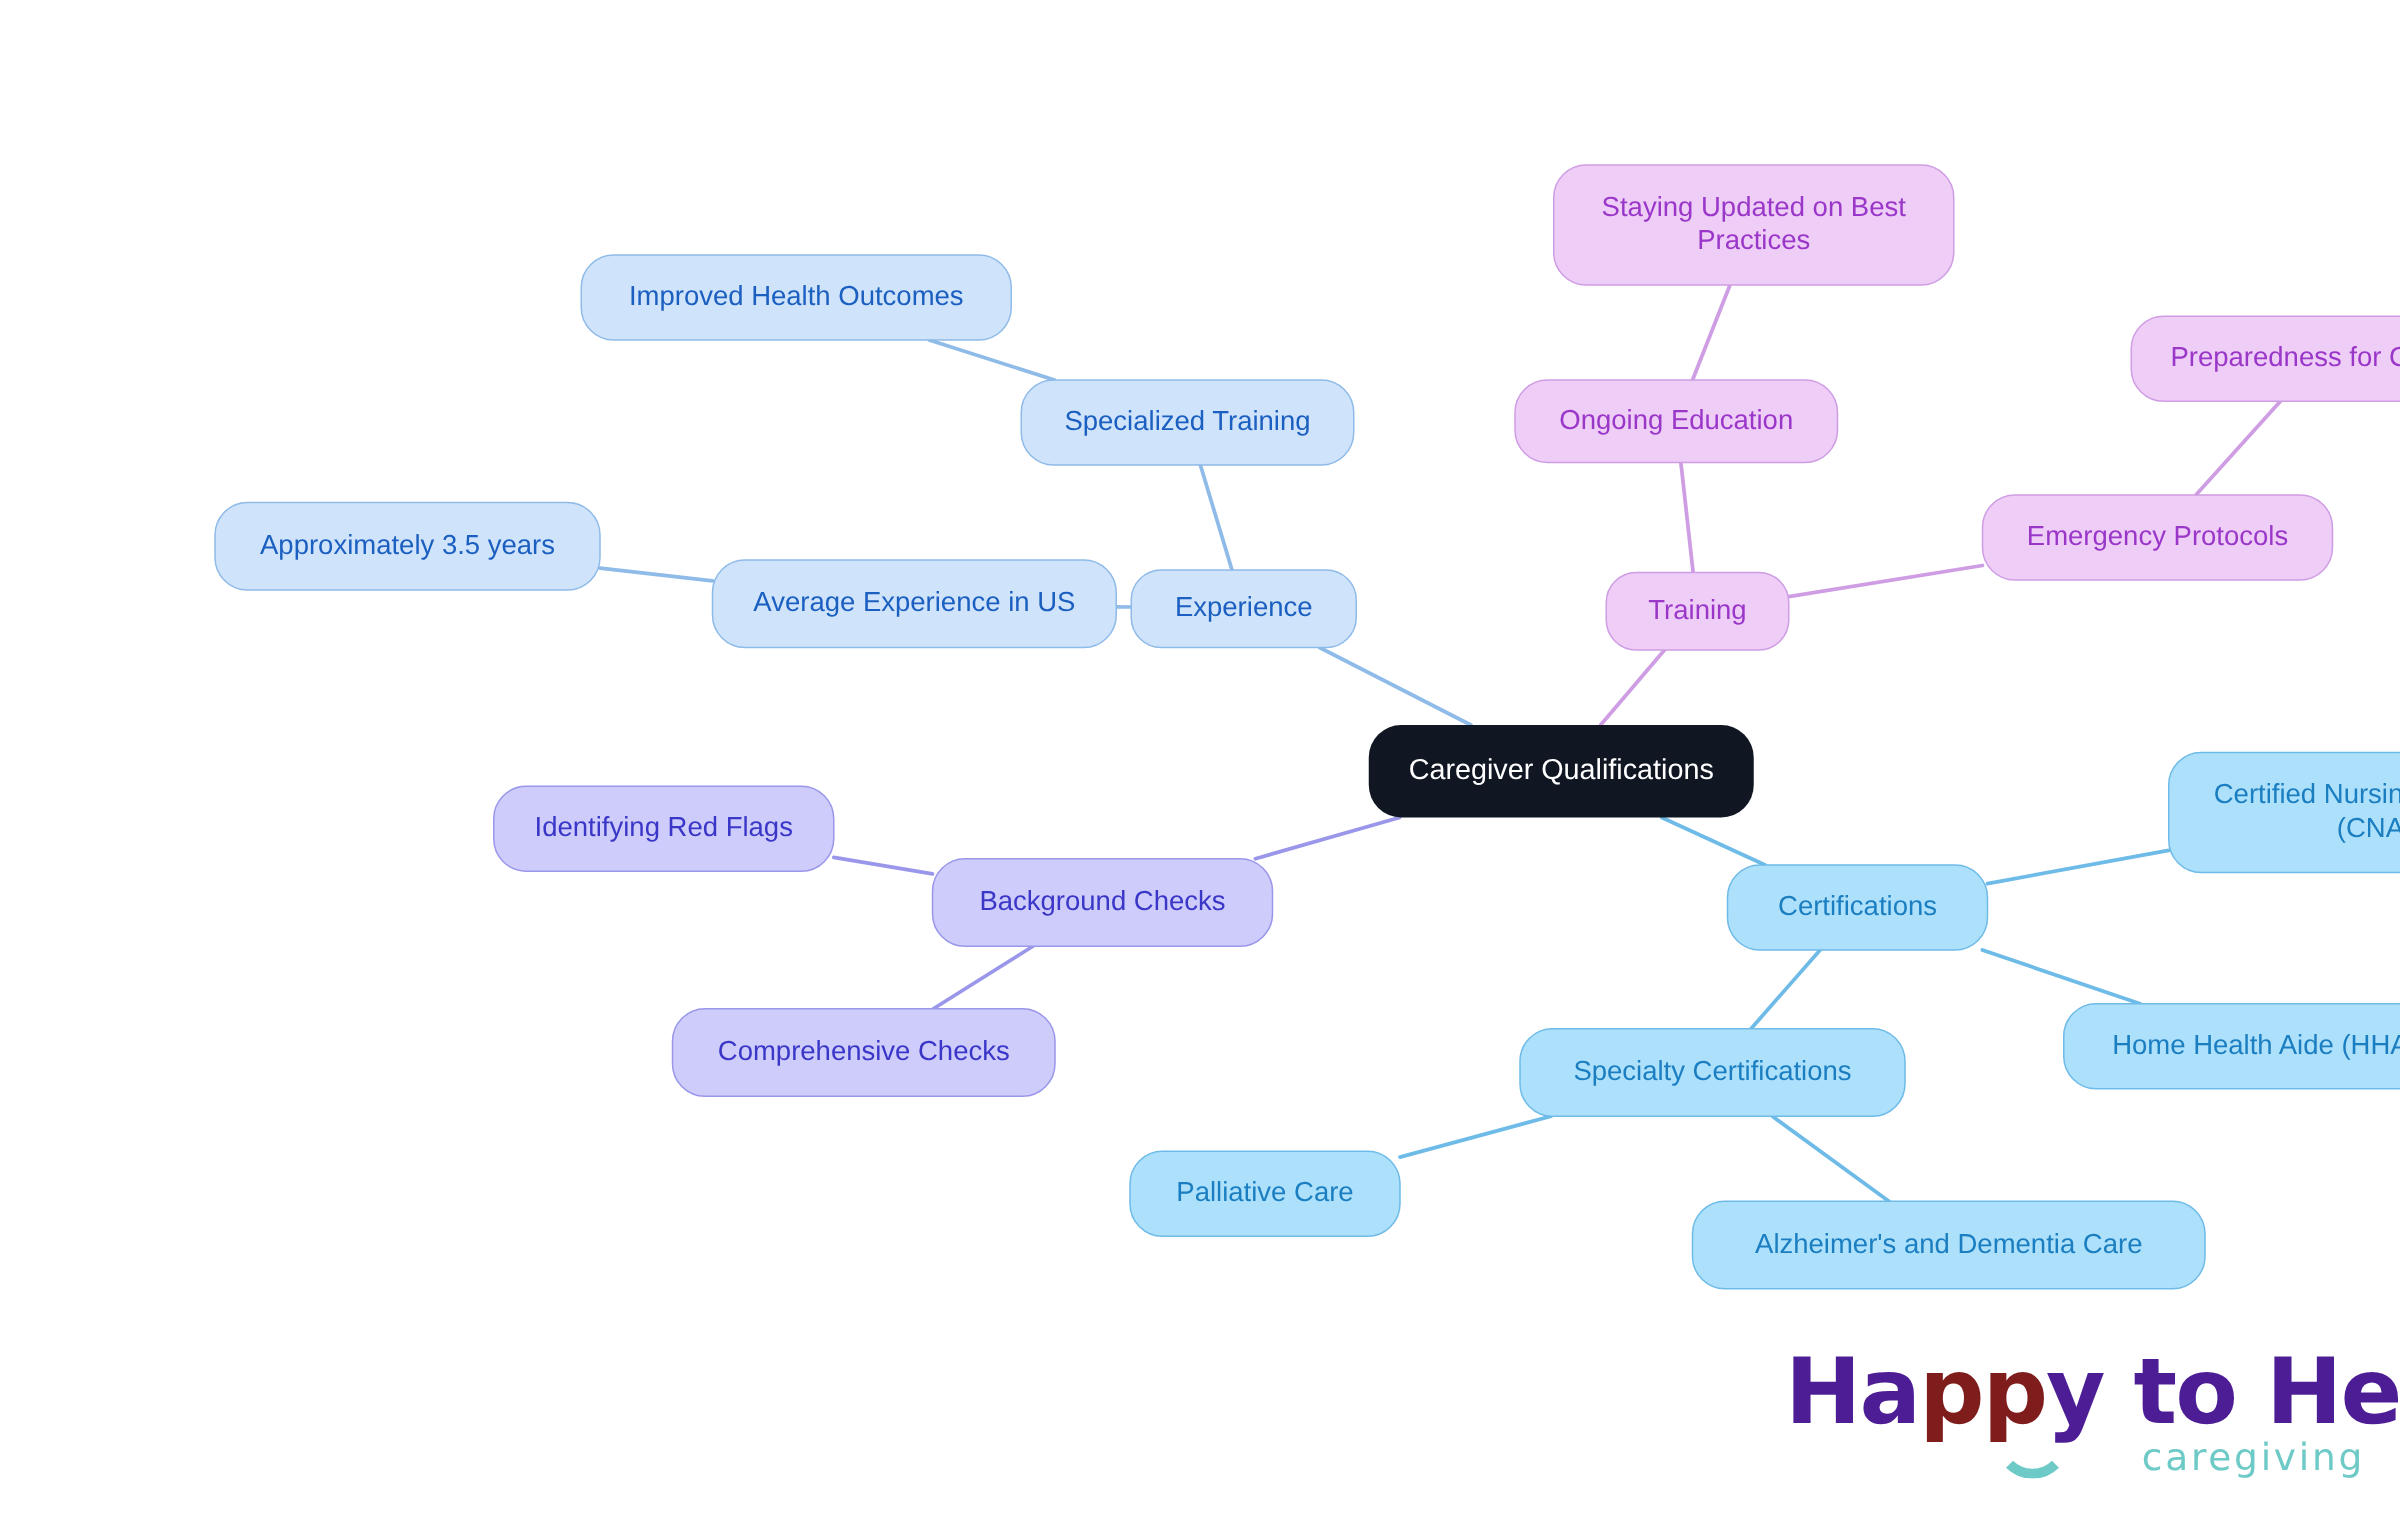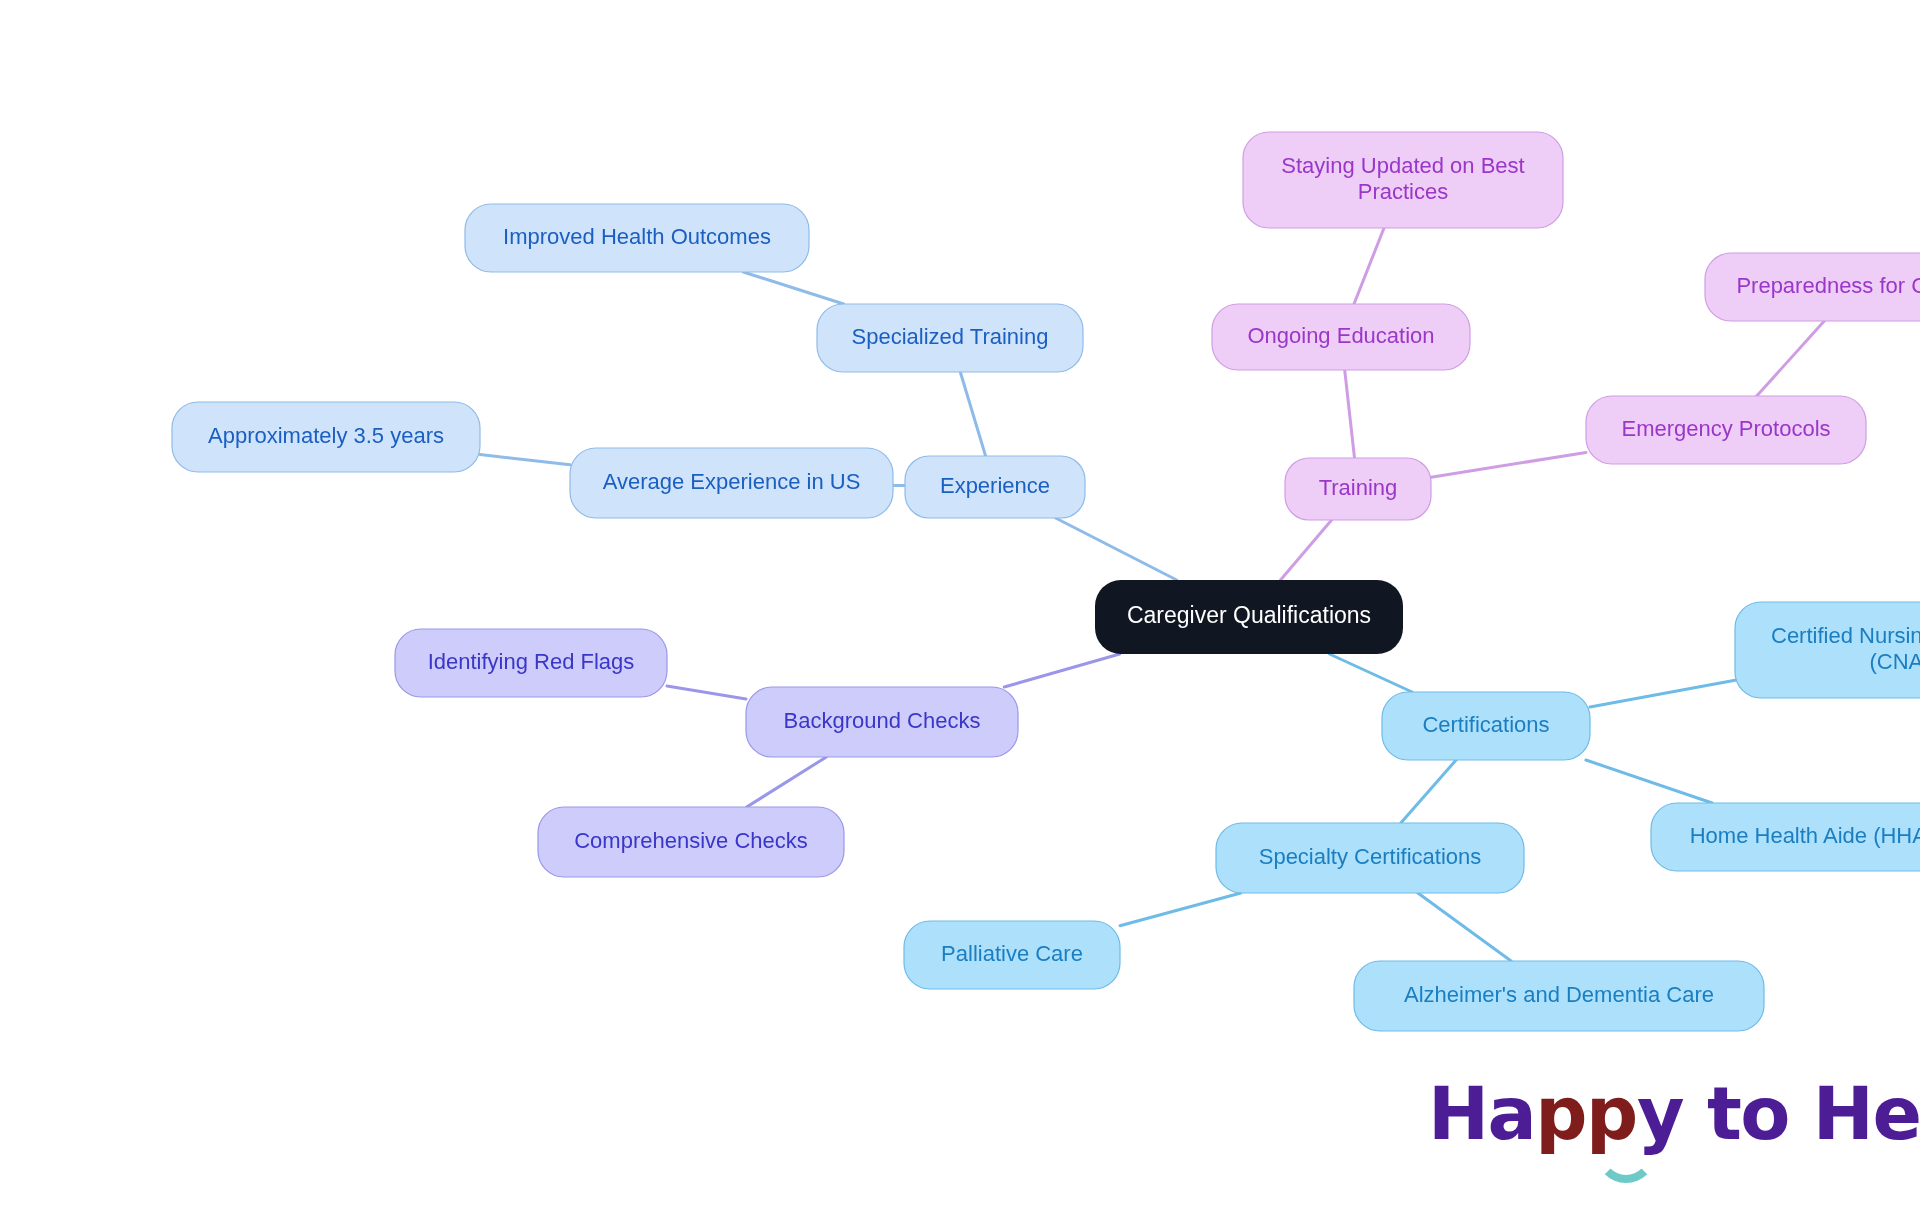--- a/index.html
+++ b/index.html
@@ -201,13 +201,14 @@
     </g>
 </svg>
 
 <div id="brand-logo">
   <div id="brand-wordmark">
     <span class="brand-coral">Ha</span><span class="brand-teal">pp</span><span class="brand-coral">y to </span><span class="brand-coral">Help</span>
   </div>
   <div id="brand-smile-wrap">
     <div id="brand-smile"></div>
   </div>
+  <div id="brand-subtitle">caregiving</div>
 </div>
 
 </body></html>

